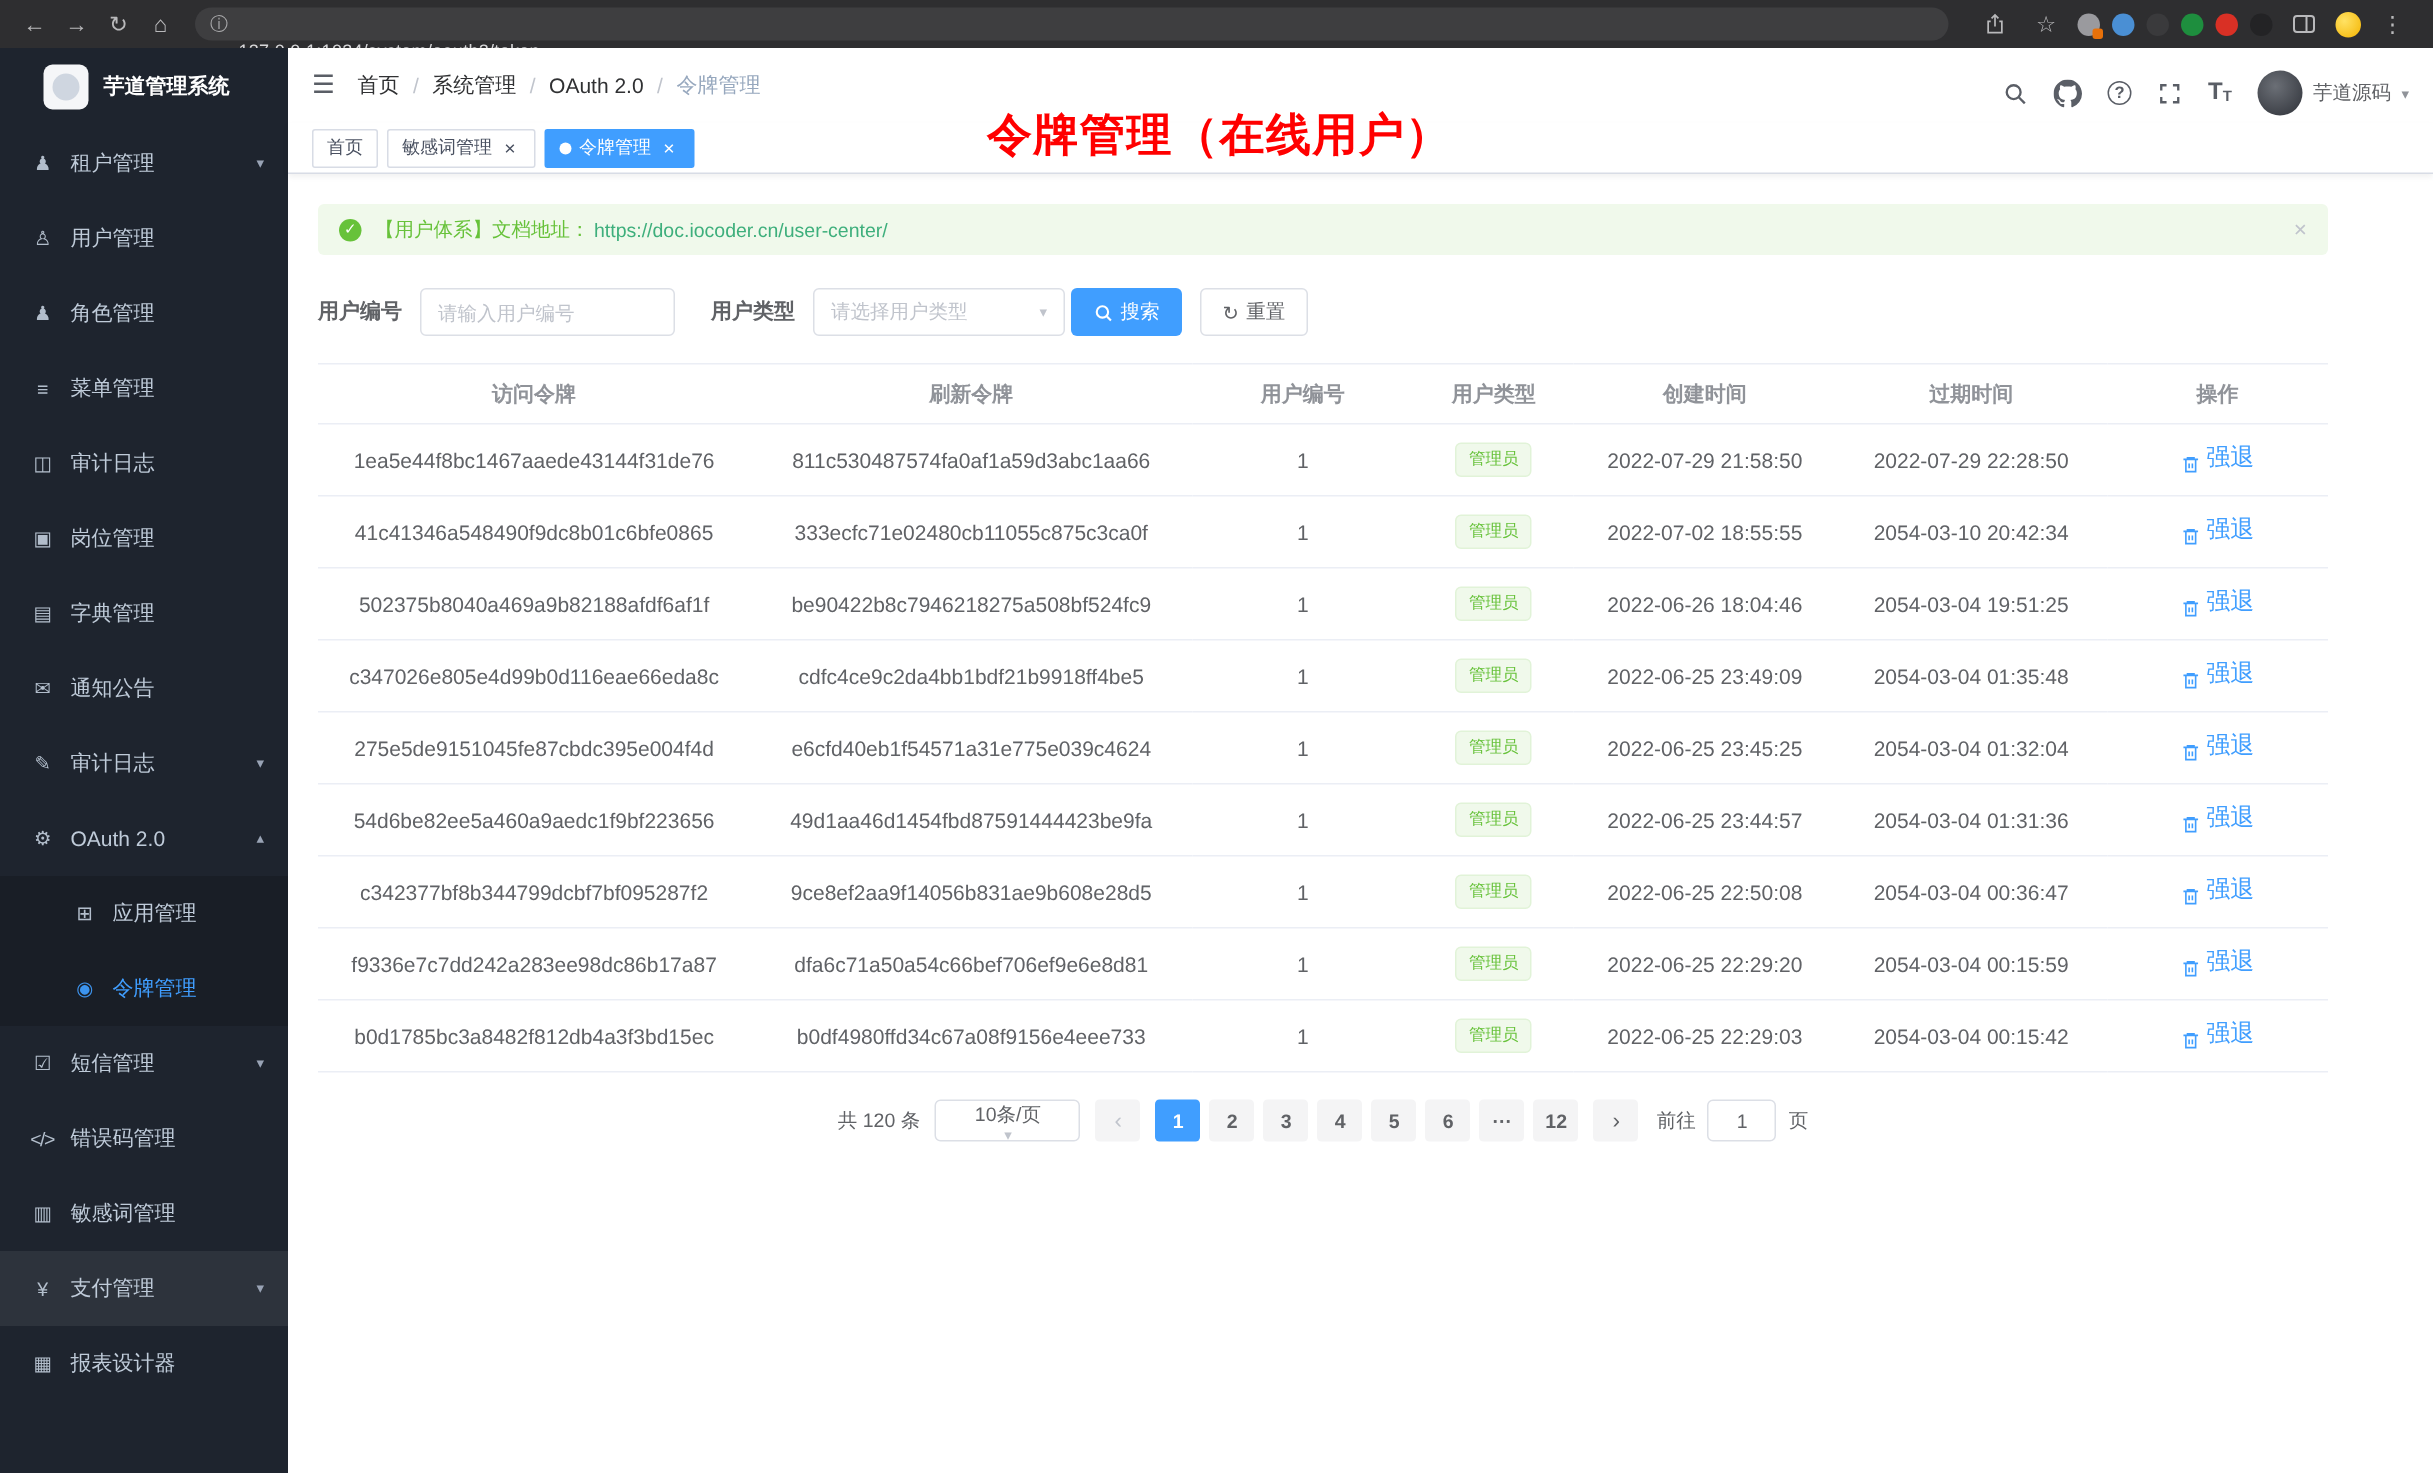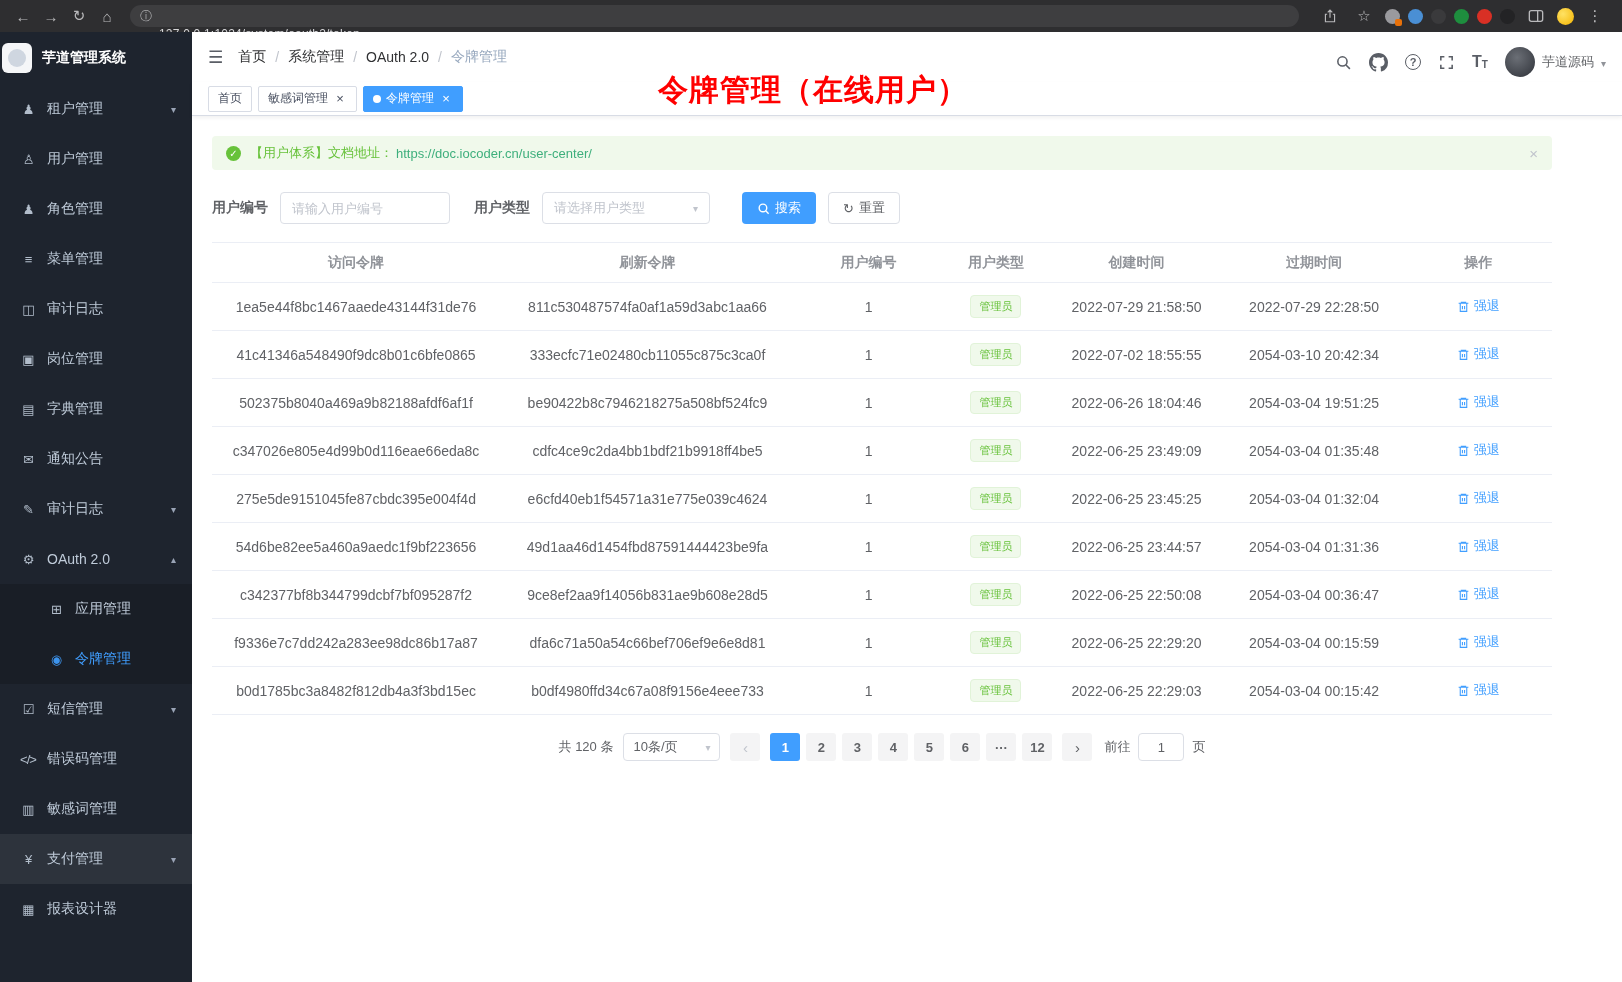--- a/index.html
+++ b/index.html
@@ -21,21 +21,21 @@
   .ext-badged::after { content: ""; position: absolute; right: -2px; bottom: -2px; width: 7px; height: 7px; background: #e8710a; border-radius: 2px; }
   .ext-blue { background: #4a8fd4; } .ext-dark { background: #3a3a3c; }
   .ext-green { background: #1e8e3e; } .ext-red { background: #d93025; } .ext-black { background: #232325; }
   .emoji-avatar { width: 17px; height: 17px; border-radius: 50%; background: radial-gradient(circle at 35% 35%, #ffe264, #f4b400); cursor: pointer; flex-shrink: 0; }
 
   
   .app { display: flex; height: 950px; }
 
   
   .sidebar { width: 192px; background: var(--sidebar-bg); flex-shrink: 0; overflow: hidden; }
-  .logo-row { height: 52px; display: flex; align-items: center; gap: 10px; padding: 0 2px; }
+  .logo-row { height: 52px; display: flex; align-items: center; gap: 10px; padding: 0 29px; }
   .logo { width: 30px; height: 30px; border-radius: 6px; background: #f5f6f8; position: relative; flex-shrink: 0; }
   .logo::after { content: ""; position: absolute; inset: 6px; border-radius: 50%; background: #cfd6e0; }
   .app-title { color: #fff; font-size: 14px; font-weight: 700; white-space: nowrap; }
   .menu { display: flex; flex-direction: column; }
   .menu-item { height: 50px; display: flex; align-items: center; gap: 11px; padding: 0 16px 0 20px; color: var(--sidebar-text); font-size: 14px; cursor: pointer; }
   .menu-item.indent { padding-left: 48px; background: rgba(0,0,0,.16); }
   .menu-item.active { color: var(--primary); }
   .menu-item.hovered { background: rgba(255,255,255,.07); }
   .mi-icon { width: 16px; text-align: center; font-size: 13px; opacity: .92; flex-shrink: 0; letter-spacing: -1px; }
   .mi-label { flex: 1; white-space: nowrap; }
@@ -80,32 +80,32 @@
   .alert-close { position: absolute; right: 14px; color: #c0c4cc; font-size: 15px; cursor: pointer; }
 
   .filters { display: flex; align-items: center; margin-top: 22px; font-size: 14px; }
   .filter-label { font-weight: 700; color: var(--text-regular); margin-right: 12px; white-space: nowrap; }
   .text-input { width: 170px; height: 32px; border: 1px solid var(--border); border-radius: 4px; padding: 0 11px; font-size: 13px; color: var(--text-regular); outline: none; background: #fff; }
   .text-input::placeholder { color: #c0c4cc; }
   .gap { width: 24px; flex-shrink: 0; }
   .select-box { width: 168px; height: 32px; border: 1px solid var(--border); border-radius: 4px; display: flex; align-items: center; justify-content: space-between; padding: 0 11px; font-size: 13px; color: #c0c4cc; cursor: pointer; background: #fff; }
   .select-caret { color: #c0c4cc; font-size: 10px; }
   .btn { height: 32px; display: inline-flex; align-items: center; gap: 5px; padding: 0 14px; border-radius: 4px; font-size: 13px; cursor: pointer; border: 1px solid transparent; white-space: nowrap; }
-  .btn-primary { background: var(--primary); color: #fff; margin-left: 32px; }
+  .btn-primary { background: var(--primary); color: #fff; margin-left: 4px; }
   .btn-default { background: #fff; border-color: var(--border); color: var(--text-regular); margin-left: 12px; }
   .btn-glyph { font-size: 13px; line-height: 1; }
 
   .data-table { width: 100%; border-collapse: collapse; margin-top: 18px; table-layout: fixed; }
   .data-table th { height: 40px; font-size: 14px; color: var(--text-secondary); font-weight: 700; border-top: 1px solid var(--table-border); border-bottom: 1px solid var(--table-border); text-align: center; white-space: nowrap; }
   .data-table td { height: 48px; font-size: 14px; color: var(--text-regular); border-bottom: 1px solid var(--table-border); text-align: center; white-space: nowrap; overflow: hidden; }
   .badge { display: inline-block; background: var(--success-bg); border: 1px solid var(--success-border); color: var(--success); font-size: 11px; padding: 2px 8px; border-radius: 4px; line-height: 1.5; }
-  .action-link { color: var(--primary); display: inline-flex; align-items: center; gap: 4px; font-size: 13px; cursor: pointer; text-decoration: none; }
+  .action-link { color: var(--primary); display: inline-flex; align-items: flex-end; gap: 4px; font-size: 16px; cursor: pointer; text-decoration: none; }
 
   .pagination { display: flex; align-items: center; justify-content: center; gap: 10px; margin-top: 18px; font-size: 13px; color: var(--text-regular); }
-  .size-select { width: 97px; height: 28px; border: 1px solid var(--border); border-radius: 4px; display: flex; align-items: center; justify-content: space-between; padding: 0 9px; cursor: pointer; background: #fff; }
+  .size-select { width: 97px; height: 28px; border: 1px solid var(--border); border-radius: 4px; display: flex; align-items: center; justify-content: space-between; padding: 0 9px; cursor: pointer; background: #fff; flex-direction: column; }
   .pager { display: flex; align-items: center; gap: 6px; }
   .page-btn { min-width: 30px; height: 28px; padding: 0 4px; border-radius: 3px; background: #f4f4f5; color: var(--text-regular); font-weight: 600; display: flex; align-items: center; justify-content: center; cursor: pointer; font-size: 13px; }
   .page-btn.active { background: var(--primary); color: #fff; }
   .nav-btn { font-size: 15px; font-weight: 400; }
   .nav-btn.disabled { color: #c0c4cc; cursor: default; }
   .goto { display: flex; align-items: center; gap: 8px; margin-left: 2px; white-space: nowrap; }
   .goto-input { width: 46px; height: 28px; border: 1px solid var(--border); border-radius: 4px; text-align: center; font-size: 13px; color: var(--text-regular); outline: none; }
 </style>
 </head>
 <body>

